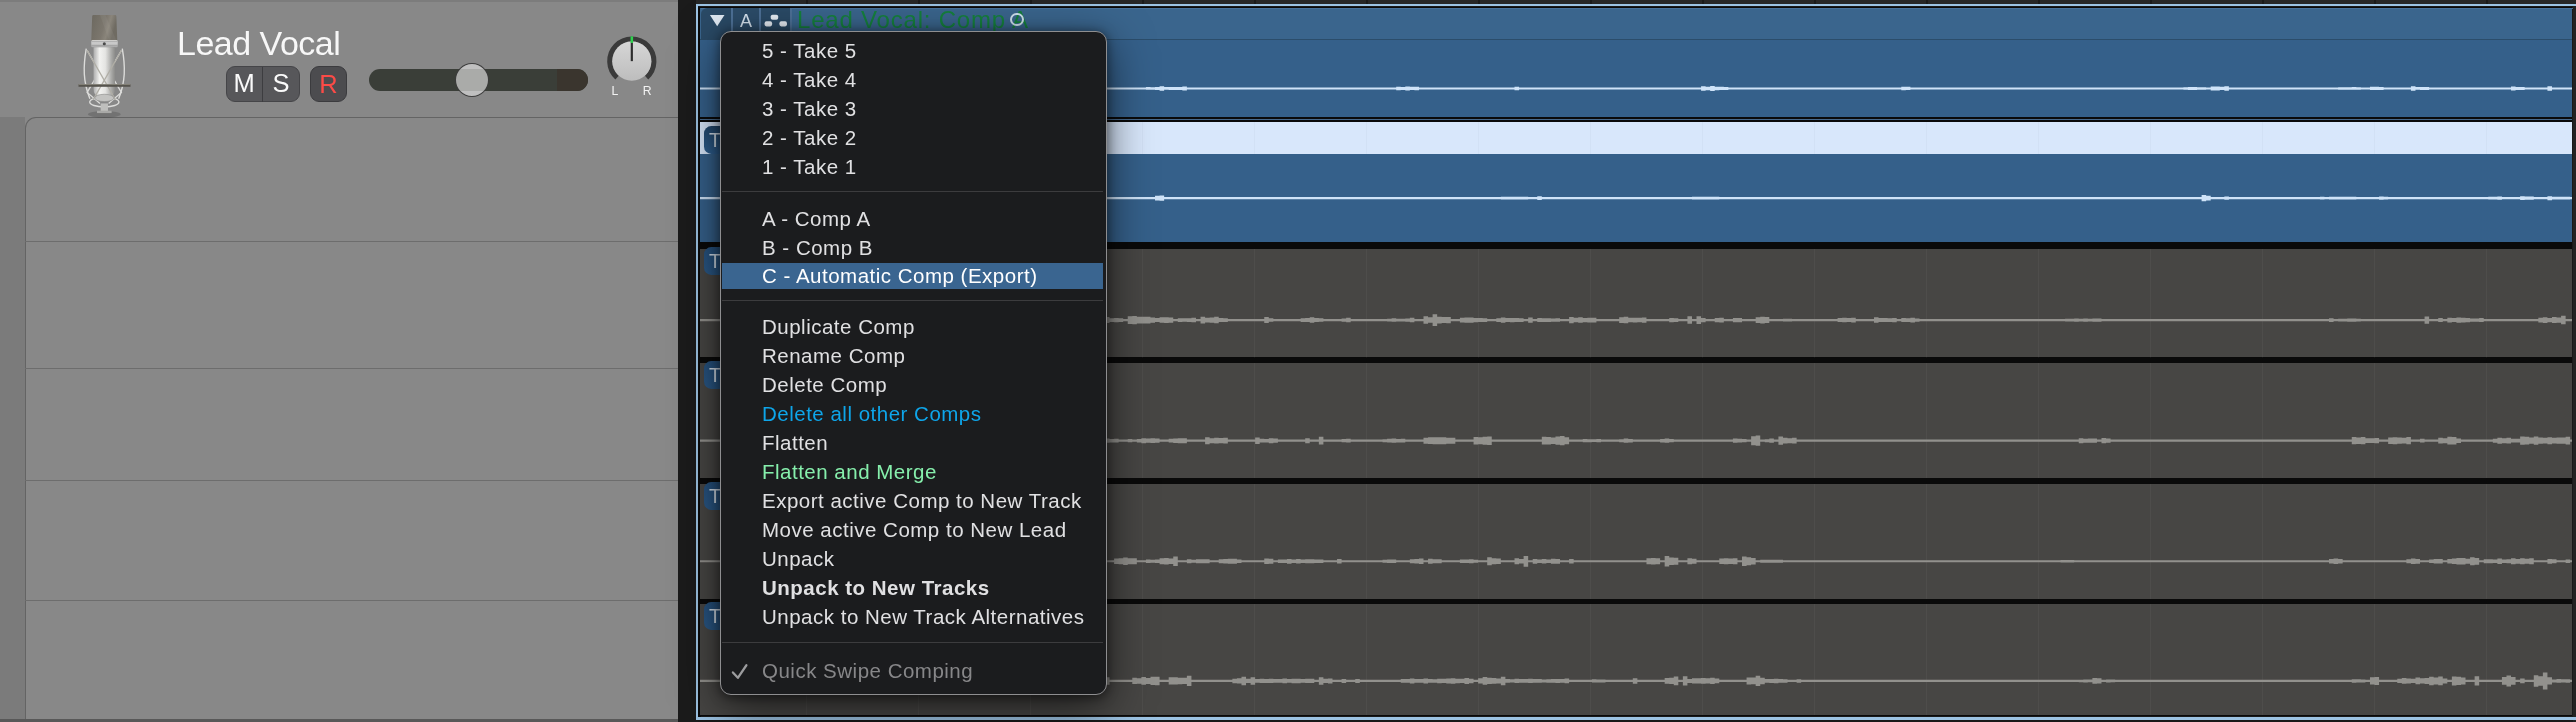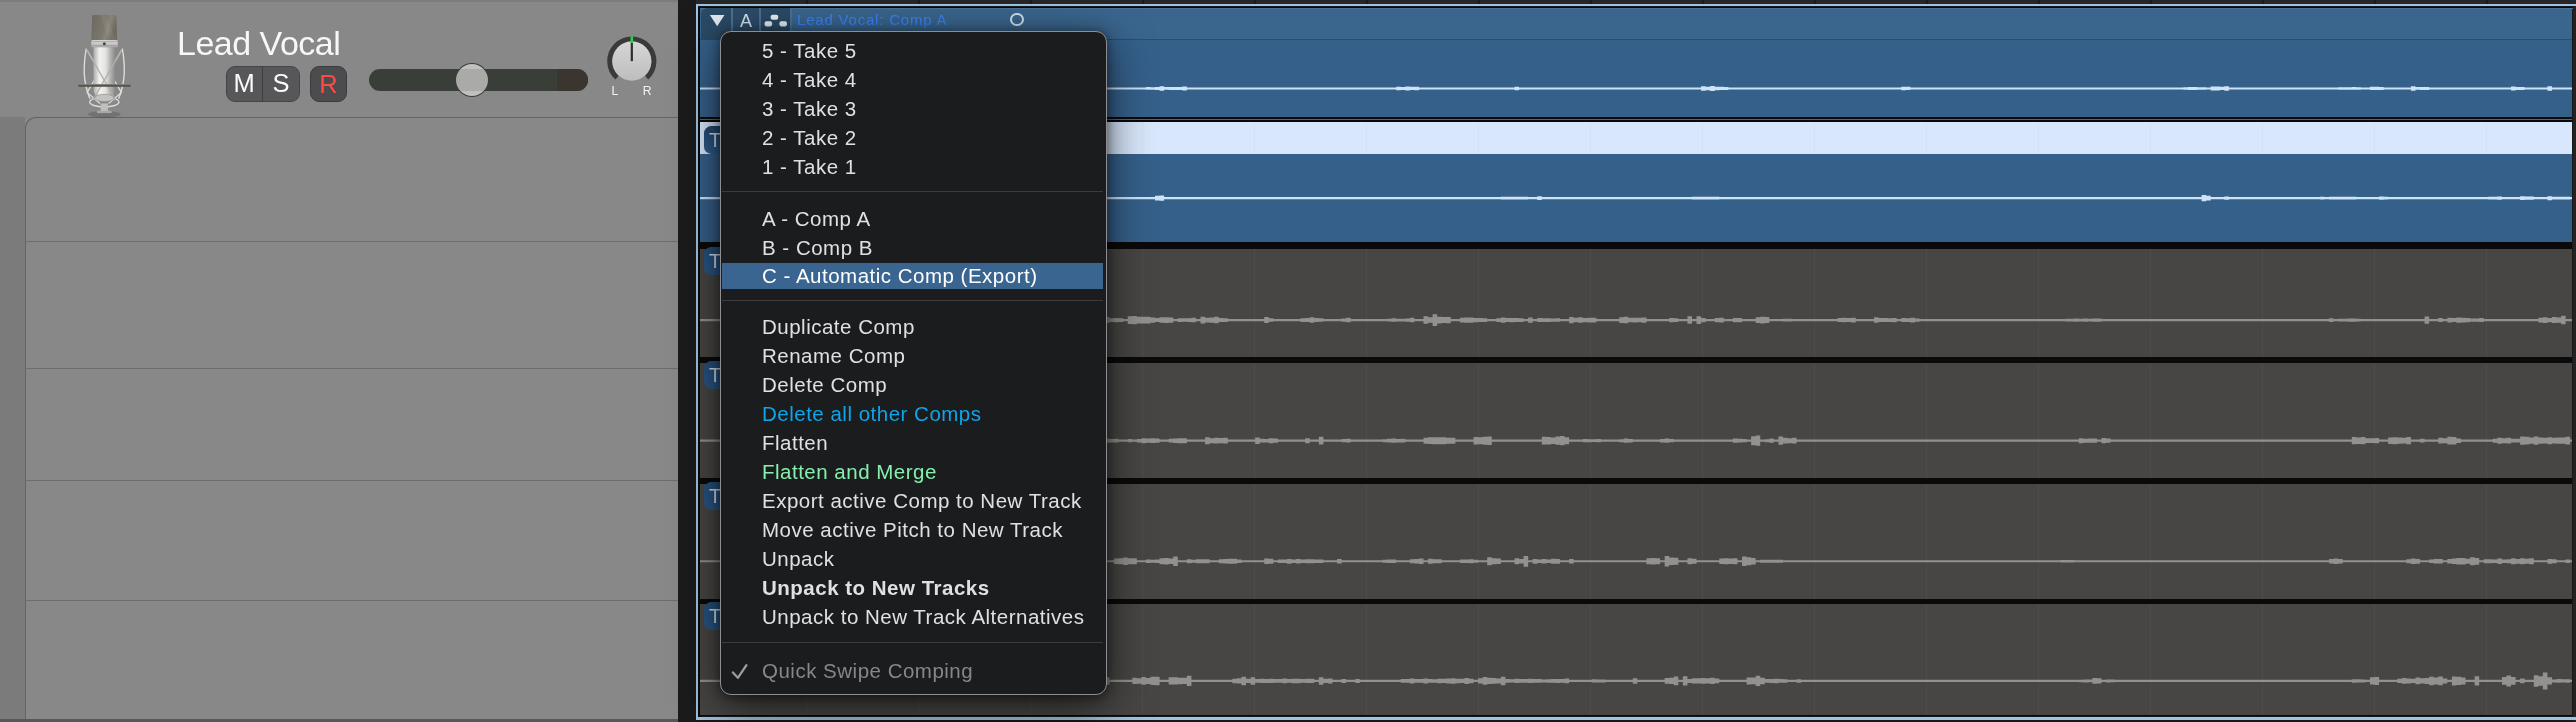--- a/index.html
+++ b/index.html
@@ -258,21 +258,21 @@
 <div class="abs" style="left:790px;top:7.8px;width:1.6px;height:32.5px;background:#4d7096"></div>
 <svg class="abs" style="left:709px;top:13.7px" width="16.4" height="13.7" viewBox="0 0 18 15">
     <path d="M1,1 L17,1 L9,13.5 Z" fill="#dfe9f3"></path>
   </svg>
 <div class="abs" style="left:733px;top:7.8px;width:26px;height:27px;line-height:27px;text-align:center;font-size:18px;color:#d6e3ef">A</div>
 <svg class="abs" style="left:764px;top:14px" width="24" height="13.7" viewBox="0 0 26 15">
  <rect x="7.2" y="0.8" width="8.2" height="5.6" rx="2" fill="#e8eef5"></rect>
  <rect x="0.5" y="8" width="8.2" height="5.6" rx="2" fill="#e8eef5"></rect>
  <rect x="16.8" y="8" width="8.2" height="5.6" rx="2" fill="#e8eef5"></rect>
 </svg>
-<div class="abs" style="left:797px;top:7.8px;height:39px;line-height:24.6px;font-size:15px;letter-spacing:0.8px;color:#3b82f6">Lead Vocal: Comp A</div>
+<div class="abs" style="left:797px;top:7.8px;height:39px;line-height:24.6px;font-size:24px;letter-spacing:0.8px;color:#15803d">Lead Vocal: Comp A</div>
 <div class="abs" style="left:1010px;top:12.6px;width:13.7px;height:13.7px;border-radius:50%;border:2.4px solid #cfe0ee;box-sizing:border-box"></div>
 
 <div style="position:absolute;left:704px;top:126px;width:24px;height:28px;background:linear-gradient(#24496e,#2e5f90);border-radius:7.3px 0 0 7.3px;color:#d7e2ee;font-size:20px;line-height:28px;text-align:left;padding-left:5px">T</div>
 <div style="position:absolute;left:704px;top:247px;width:24px;height:28px;background:linear-gradient(#26517d,#2a5886);border-radius:7.3px 0 0 7.3px;color:#d7e2ee;font-size:20px;line-height:28px;text-align:left;padding-left:5px">T</div>
 <div style="position:absolute;left:704px;top:361px;width:24px;height:28px;background:linear-gradient(#26517d,#2a5886);border-radius:7.3px 0 0 7.3px;color:#d7e2ee;font-size:20px;line-height:28px;text-align:left;padding-left:5px">T</div>
 <div style="position:absolute;left:704px;top:482px;width:24px;height:28px;background:linear-gradient(#26517d,#2a5886);border-radius:7.3px 0 0 7.3px;color:#d7e2ee;font-size:20px;line-height:28px;text-align:left;padding-left:5px">T</div>
 <div style="position:absolute;left:704px;top:602px;width:24px;height:28px;background:linear-gradient(#26517d,#2a5886);border-radius:7.3px 0 0 7.3px;color:#d7e2ee;font-size:20px;line-height:28px;text-align:left;padding-left:5px">T</div>
 
 <div class="abs" style="left:720px;top:31px;width:387px;height:664px;background:#1b1c1e;border:1.8px solid #8e8e90;border-radius:11px;box-sizing:border-box;box-shadow:0 12.7px 46px rgba(0,0,0,0.6),0 1.8px 11px rgba(0,0,0,0.5);font-size:20.5px;letter-spacing:0.5px">
 <div style="position:absolute;left:0.9px;top:159px;width:381px;height:1.4px;background:#3c3c3e"></div>
@@ -287,21 +287,21 @@
     <div style="position:absolute;left:41px;top:172px;height:29px;line-height:29px;color:#e0e0e2;font-weight:400">A - Comp A</div>
     <div style="position:absolute;left:41px;top:201px;height:29px;line-height:29px;color:#e0e0e2;font-weight:400">B - Comp B</div>
     <div style="position:absolute;left:41px;top:229px;height:29px;line-height:29px;color:#ffffff;font-weight:400">C - Automatic Comp (Export)</div>
     <div style="position:absolute;left:41px;top:280px;height:29px;line-height:29px;color:#e0e0e2;font-weight:400">Duplicate Comp</div>
     <div style="position:absolute;left:41px;top:309px;height:29px;line-height:29px;color:#e0e0e2;font-weight:400">Rename Comp</div>
     <div style="position:absolute;left:41px;top:338px;height:29px;line-height:29px;color:#e0e0e2;font-weight:400">Delete Comp</div>
     <div style="position:absolute;left:41px;top:367px;height:29px;line-height:29px;color:#0ea5e9;font-weight:400">Delete all other Comps</div>
     <div style="position:absolute;left:41px;top:396px;height:29px;line-height:29px;color:#e0e0e2;font-weight:400">Flatten</div>
     <div style="position:absolute;left:41px;top:425px;height:29px;line-height:29px;color:#86efac;font-weight:400">Flatten and Merge</div>
     <div style="position:absolute;left:41px;top:454px;height:29px;line-height:29px;color:#e0e0e2;font-weight:400">Export active Comp to New Track</div>
-    <div style="position:absolute;left:41px;top:483px;height:29px;line-height:29px;color:#e0e0e2;font-weight:400">Move active Pitch to New Track</div>
+    <div style="position:absolute;left:41px;top:483px;height:29px;line-height:29px;color:#e0e0e2;font-weight:400">Move active Comp to New Lead</div>
     <div style="position:absolute;left:41px;top:512px;height:29px;line-height:29px;color:#e0e0e2;font-weight:400">Unpack</div>
     <div style="position:absolute;left:41px;top:541px;height:29px;line-height:29px;color:#e0e0e2;font-weight:700">Unpack to New Tracks</div>
     <div style="position:absolute;left:41px;top:570px;height:29px;line-height:29px;color:#e0e0e2;font-weight:400">Unpack to New Track Alternatives</div>
     <div style="position:absolute;left:41px;top:624px;height:29px;line-height:29px;color:#878789;font-weight:400">Quick Swipe Comping</div>
 <svg style="position:absolute;left:10px;top:631px" width="20" height="18" viewBox="0 0 22 20">
       <path d="M2,10.5 L7.5,16.5 L17,2.5" fill="none" stroke="#9c9c9e" stroke-width="2.5" stroke-linecap="round" stroke-linejoin="round"></path>
     </svg>
 </div>
 
 

